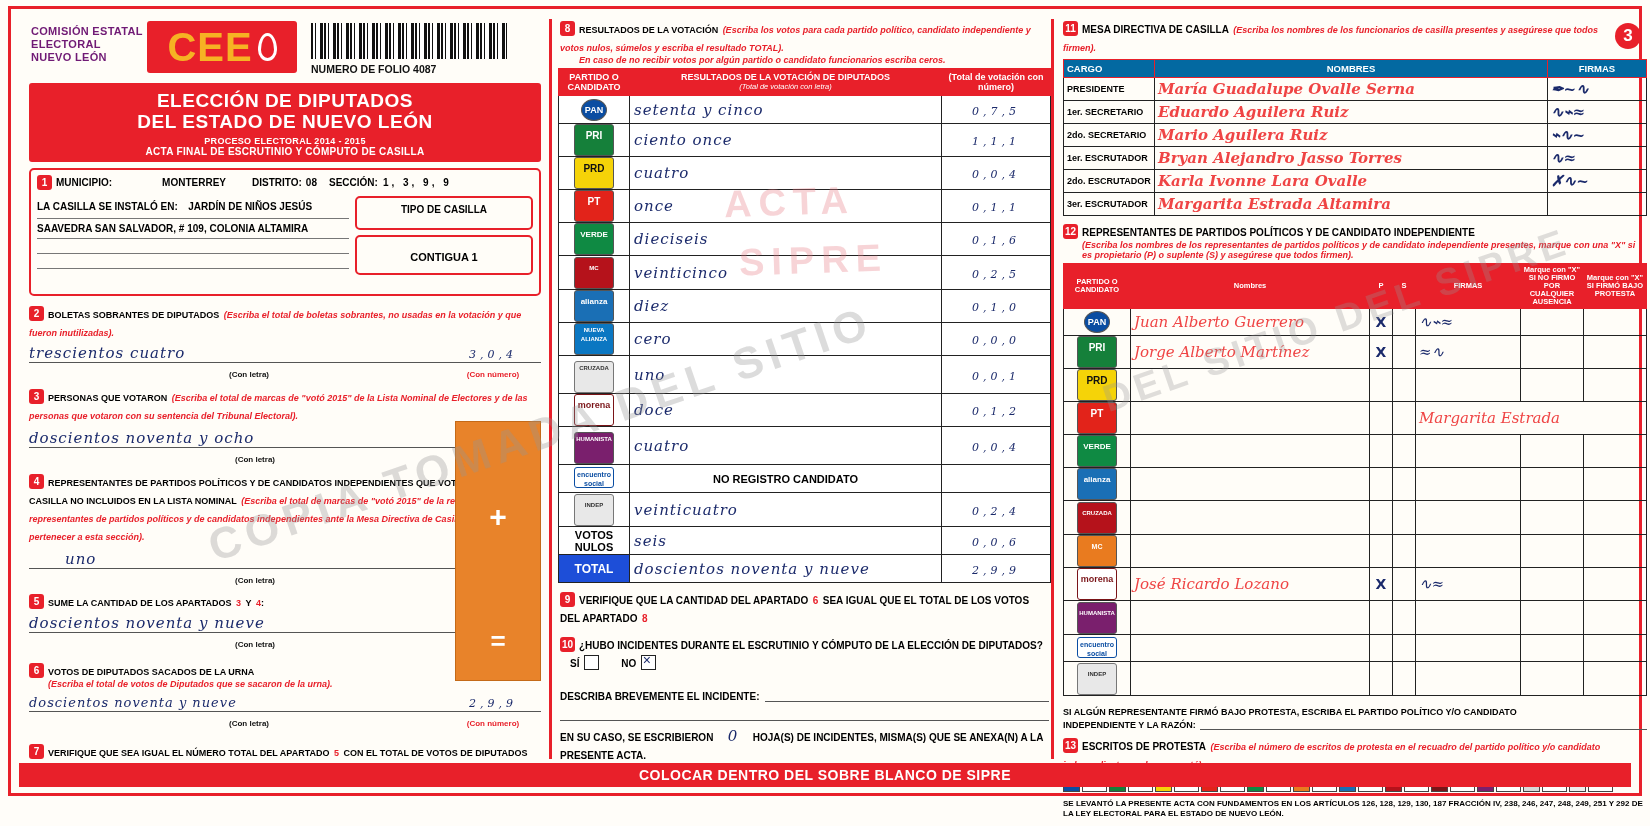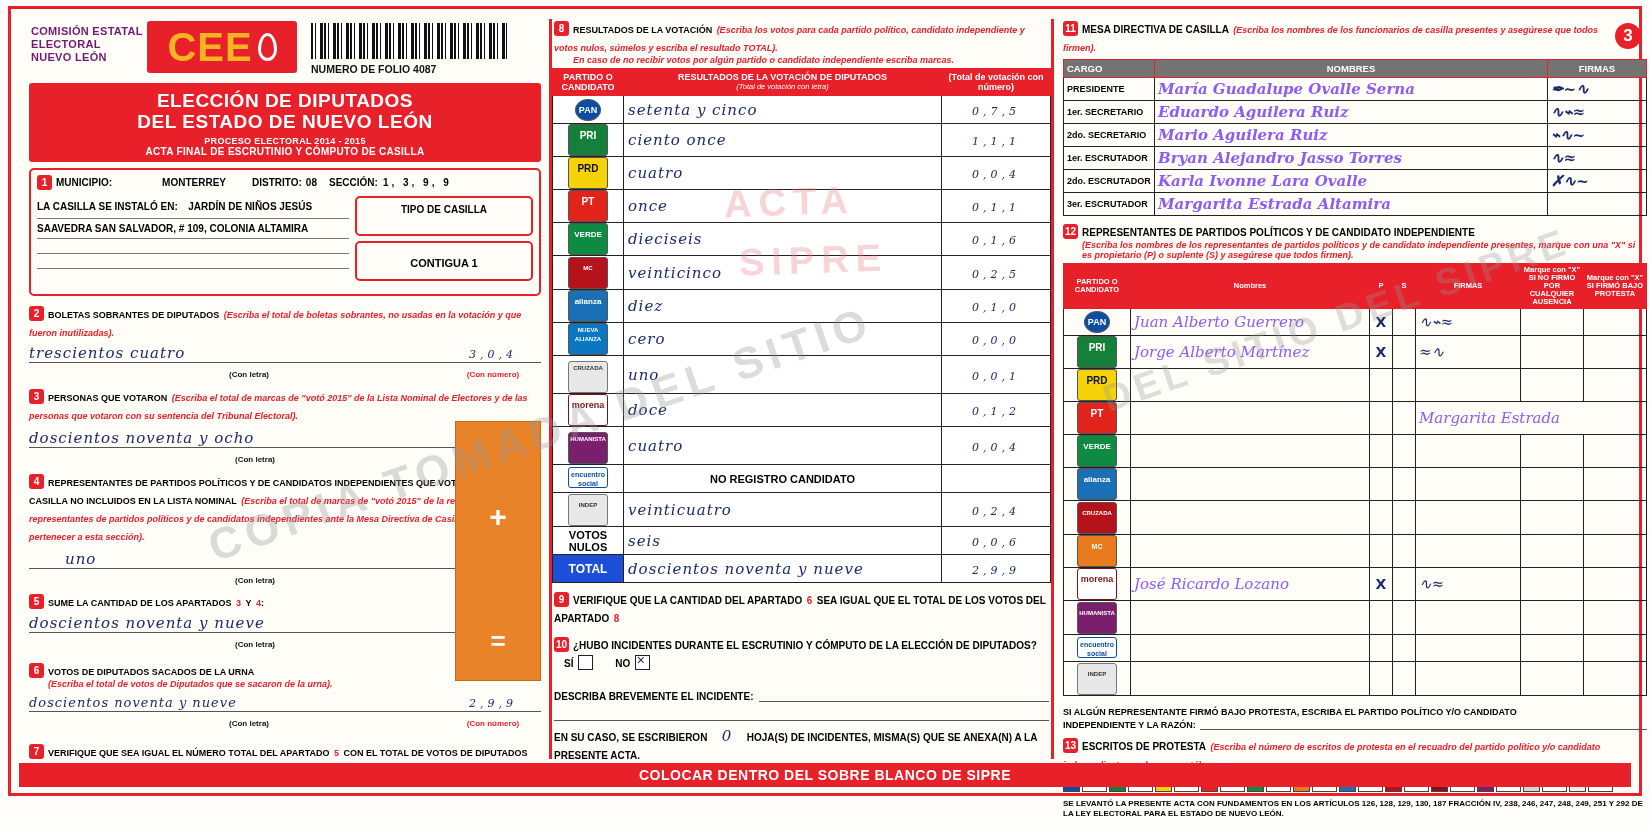--- a/index.html
+++ b/index.html
@@ -14,21 +14,21 @@
     background:#fffdf9;
   }
   .red-frame{
     position:absolute;left:8px;top:6px;width:1634px;height:790px;
     border:3px solid #e8202a;
     background:#fffdf8;
     box-sizing:border-box;
   }
   .col{position:absolute;top:10px;bottom:34px;box-sizing:border-box;}
   .col1{left:14px;width:520px;}
-  .col2{left:538px;width:505px;border-left:3px solid #e8202a;border-right:3px solid #e8202a;padding-left:0;}
+  .col2{left:538px;width:505px;border-left:3px solid #e8202a;border-right:3px solid #e8202a;padding-left:6px;}
   .col3{left:1046px;width:590px;padding-left:6px;}
 
   
   .red{color:#e8202a;}
   .bold{font-weight:bold;}
   .ital{font-style:italic;}
   .tiny{font-size:8px;}
   .xsmall{font-size:9px;}
   .small{font-size:10px;}
   .med{font-size:11px;}
@@ -139,31 +139,31 @@
   .p-ccs{background:#b5121b;}
   .p-morena{background:#fff;color:#7a1418;border:1px solid #7a1418;font-size:9px;}
   .p-hum{background:#7a1f6d;}
   .p-enc{background:#fff;color:#0a4da2;border:1px solid #0a4da2;font-size:7px;line-height:9px;padding-top:2px;height:21px;}
   .p-indep{background:#e8e8e8;color:#333;border:1px solid #777;font-size:7px;}
   .nulos{font-size:11px;font-weight:bold;text-align:center;}
 
   
   .mesatbl{width:100%;border-collapse:collapse;table-layout:fixed;}
   .mesatbl th{
-    background:#737373;color:#fff;font-size:9.5px;font-weight:bold;padding:3px;border:1px solid #e8202a;
+    background:#0369a1;color:#fff;font-size:9.5px;font-weight:bold;padding:3px;border:1px solid #e8202a;
   }
   .mesatbl td{border:1px solid #222;height:22px;font-size:9px;font-weight:bold;padding:0 3px;}
   .cargo{width:84px;text-align:left;}
   .firmas{width:92px;}
   .reptbl{width:100%;border-collapse:collapse;table-layout:fixed;}
   .reptbl th{
     background:#e8202a;color:#fff;font-size:7.5px;font-weight:bold;border:1px solid #e8202a;padding:2px 1px;line-height:8px;
   }
   .reptbl td{border:1px solid #222;height:26px;padding:0 3px;}
-  .sig{font-family:"DejaVu Serif",serif;font-style:italic;color:#8b5cf6;font-size:15px;}
+  .sig{font-family:"DejaVu Serif",serif;font-style:italic;color:#ef4444;font-size:15px;}
   .sigmark{font-family:"DejaVu Sans",sans-serif;color:#1b2a6b;font-size:14px;font-weight:bold;}
   .scribble{color:#1b2a6b;font-size:15px;font-style:italic;font-family:"DejaVu Serif",serif;}
 
   .footer-bar{
     position:absolute;left:8px;right:8px;bottom:6px;height:24px;background:#e8202a;color:#fff;
     text-align:center;font-size:14px;font-weight:bold;line-height:24px;letter-spacing:.5px;
   }
   .protest-row{display:flex;gap:2px;margin-top:3px;}
   .protest-row .pi{width:17px;height:17px;border:1px solid #444;box-sizing:border-box;}
   .protest-row .pb{width:25px;height:17px;border:1px solid #444;background:#fff;box-sizing:border-box;}
@@ -210,21 +210,21 @@
           <div style="flex:1;">
             <div class="small bold" style="display:inline-block;">LA CASILLA SE INSTALÓ EN:</div>
             <span class="small bold" style="margin-left:6px;">JARDÍN DE NIÑOS JESÚS</span>
             <div class="writeline" style="height:3px;margin-top:1px;"></div>
             <div class="small bold" style="margin-top:4px;">SAAVEDRA SAN SALVADOR, # 109, COLONIA ALTAMIRA</div>
             <div class="writeline" style="height:3px;margin-top:1px;"></div>
             <div class="writeline" style="height:14px;"></div>
             <div class="writeline" style="height:14px;"></div>
           </div>
           <div style="width:178px;margin-left:6px;">
-            <div class="box" style="margin:0;height:40px;line-height:20px;text-align:center;">
+            <div class="box" style="margin:0;height:34px;line-height:20px;text-align:center;">
               <span class="small bold">TIPO DE CASILLA</span>
             </div>
             <div class="box" style="margin:5px 0 0 0;height:40px;line-height:38px;text-align:center;">
               <span class="med bold">CONTIGUA 1</span>
             </div>
           </div>
         </div>
       </div>
 
       <div style="margin:8px 4px 0 4px;">
@@ -330,21 +330,21 @@
         <span class="xsmall bold red">6</span>
       </div>
     </div>
 
     <div class="col col2">
       <div style="padding:0 2px;">
         <div>
           <span class="numbadge">8</span><span class="xsmall bold">RESULTADOS DE LA VOTACIÓN</span>
           <span class="xsmall bold red ital">(Escriba los votos para cada partido político, candidato independiente y votos nulos, súmelos y escriba el resultado TOTAL).</span>
         </div>
-        <div class="xsmall bold red ital" style="margin-left:19px;">En caso de no recibir votos por algún partido o candidato independiente escriba marcas.</div>
+        <div class="xsmall bold red ital" style="margin-left:19px;">En caso de no recibir votos por algún partido o candidato funcionarios escriba ceros.</div>
       </div>
 
       <table class="votetbl" style="margin-top:3px;">
         <tbody>
             <tr>
           <th class="pcell">PARTIDO O CANDIDATO</th>
           <th>
             <div>RESULTADOS DE LA VOTACIÓN DE DIPUTADOS</div>
             <div class="ital" style="font-size:7.5px;font-weight:normal;">(Total de votación con letra)</div>
           </th>

